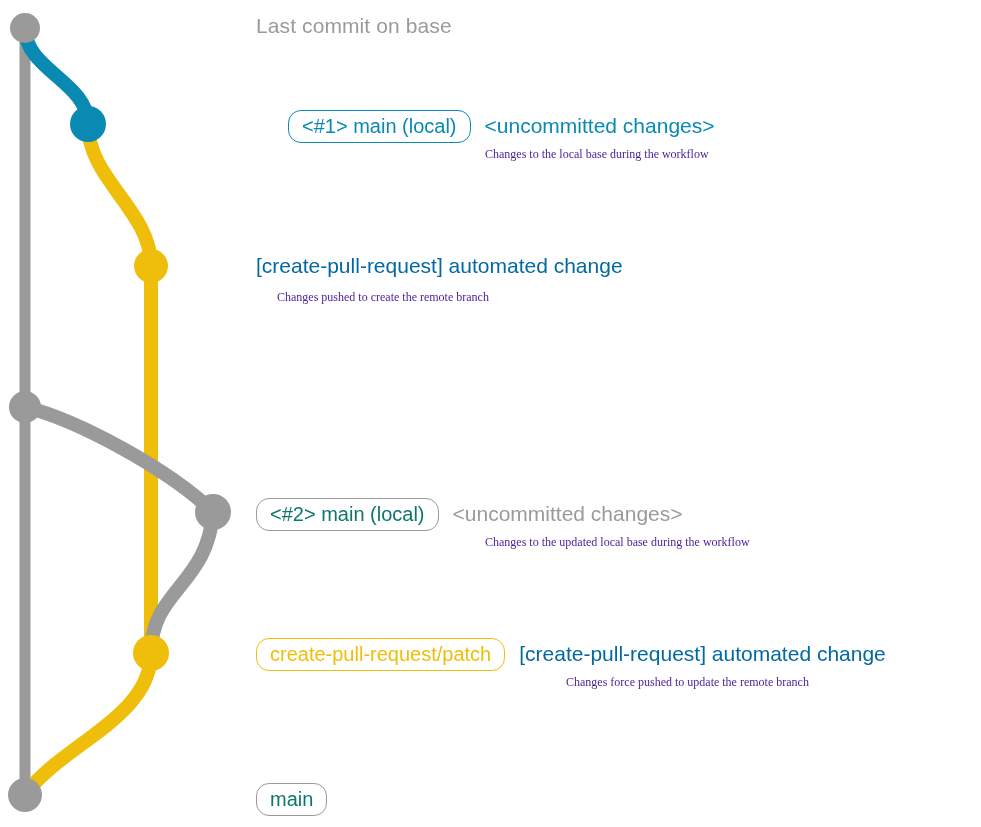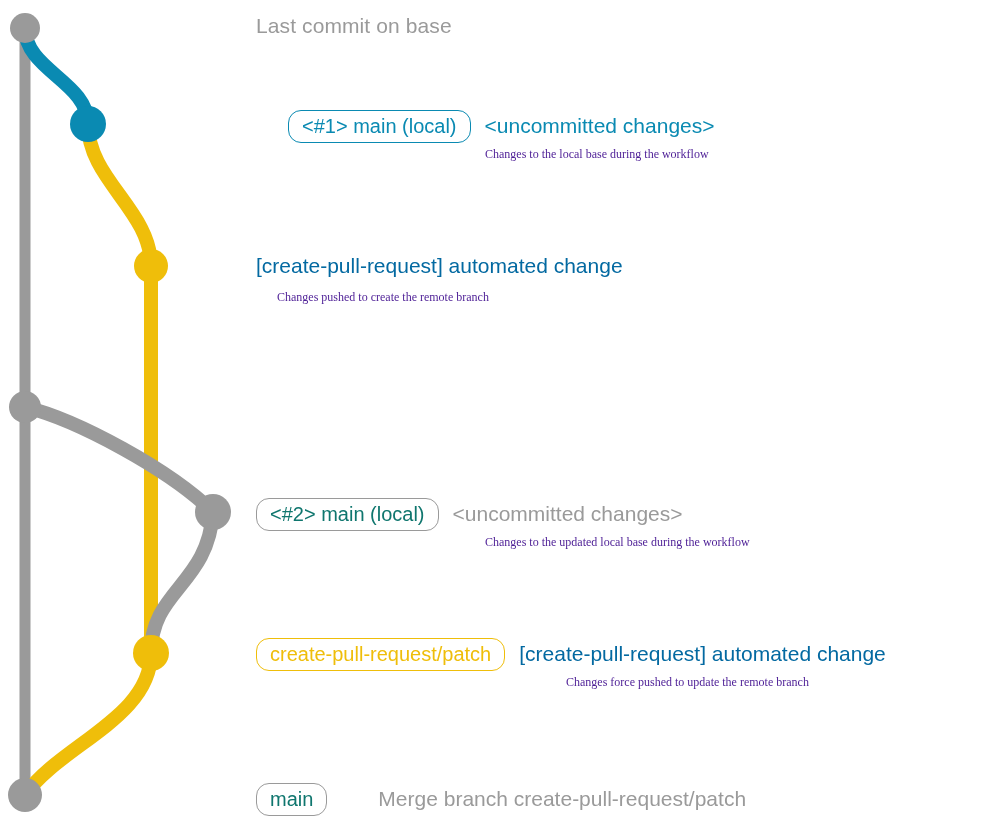--- a/index.html
+++ b/index.html
@@ -139,18 +139,17 @@
     <span class="subject gray">&lt;uncommitted changes&gt;</span>
   </div>
   <div class="note" style="left:485px; top:535px;">Changes to the updated local base during the workflow</div>
 
   <div class="row" style="left:256px; top:638px;">
     <span class="badge yellow">create-pull-request/patch</span>
     <span class="subject yellow">[create-pull-request] automated change</span>
   </div>
   <div class="note" style="left:566px; top:675px;">Changes force pushed to update the remote branch</div>
 
-  <div class="row" style="left:256px; top:783px;gap:37px;">
+  <div class="row" style="left:256px; top:783px;">
     <span class="badge gray">main</span>
-    <span class="subject gray">Merge branch create-pull-request/patch</span>
   </div>
 
 </div>
 
 </body></html>

